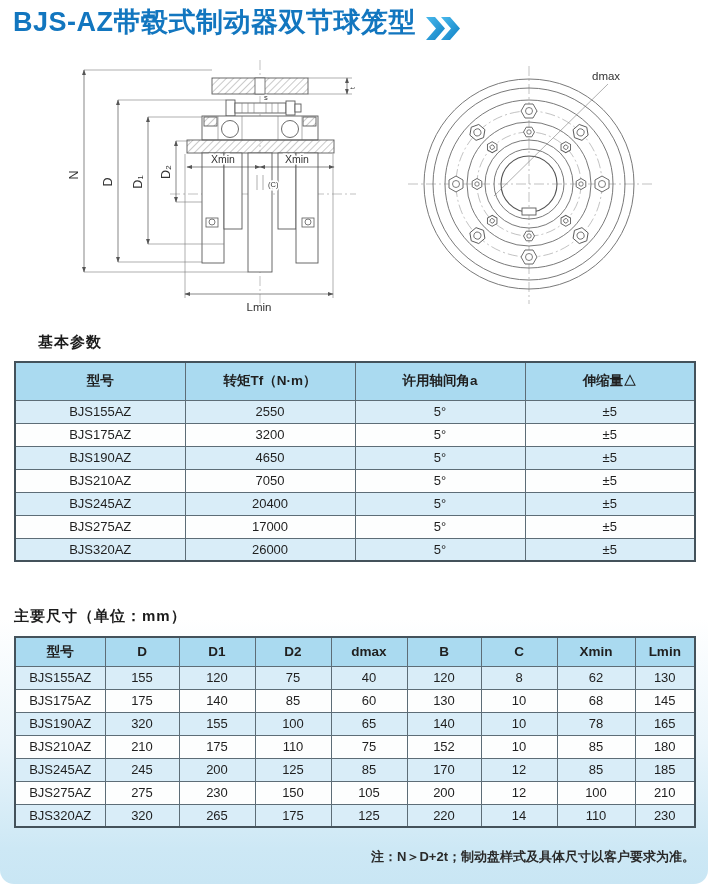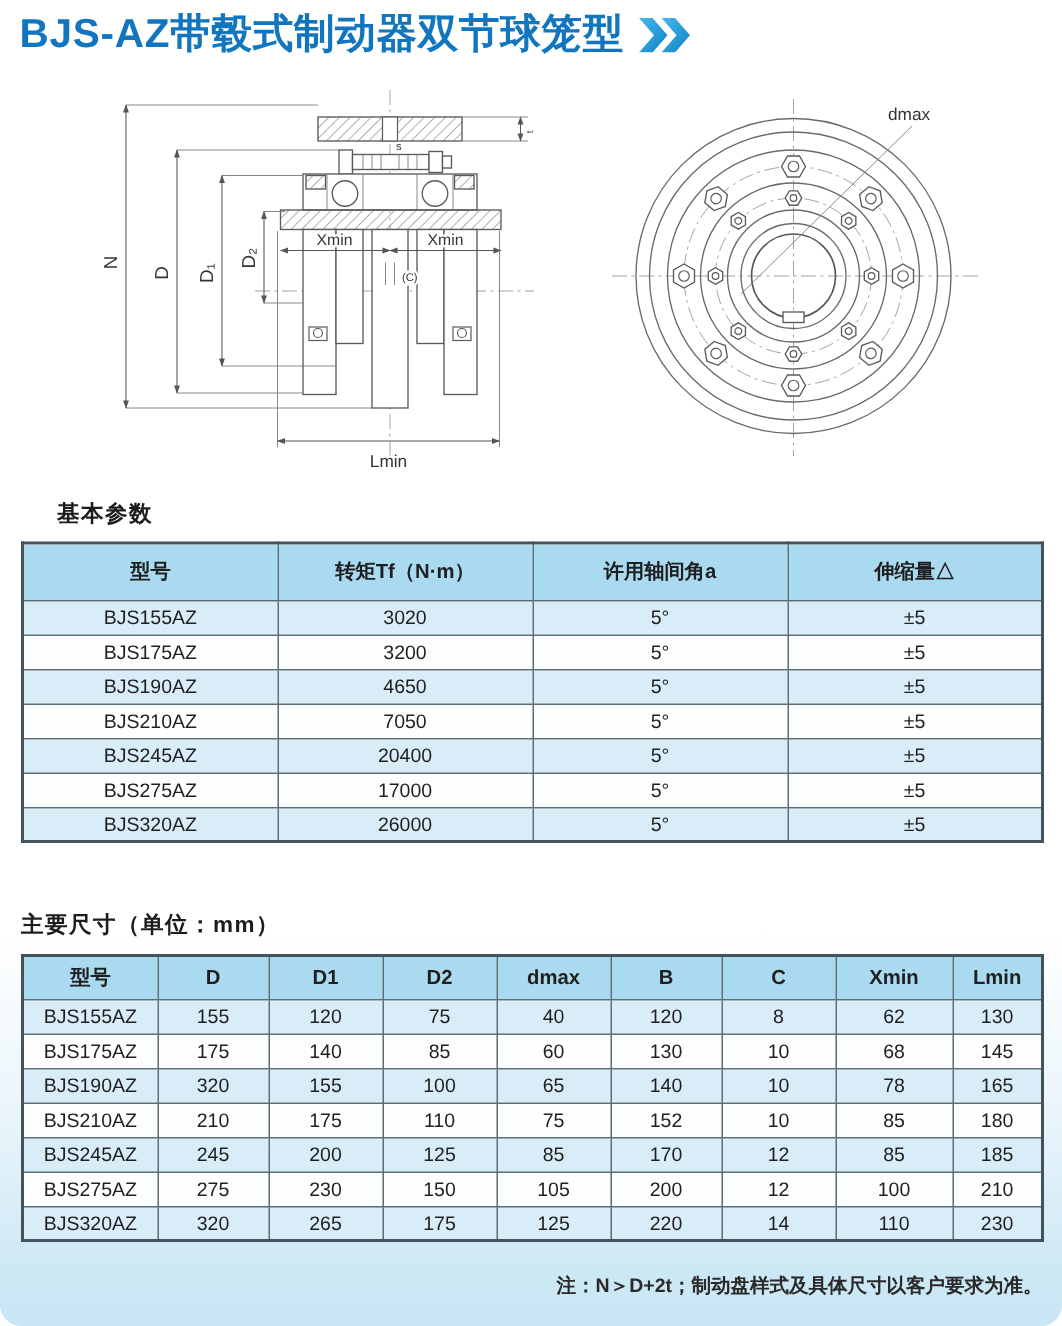--- a/index.html
+++ b/index.html
@@ -4,21 +4,21 @@
 <style>
   * { box-sizing: border-box; }
   html,body { margin:0; padding:0; }
   body { font-family:"Liberation Sans", sans-serif; background:#fff; }
   .page {
     position:relative; width:708px; height:884px; overflow:hidden;
     background:linear-gradient(180deg,#ffffff 0%,#ffffff 70%,#eaf5fb 84%,#cde8f5 96%,#c9e6f4 100%);
     border-radius:0 0 14px 14px;
   }
   
-  .title-row { position:absolute; left:13px; top:4px; display:flex; align-items:center; gap:9px; }
+  .title-row { position:absolute; left:13px; top:4px; display:flex; align-items:flex-end; gap:9px; }
   .title-row h1 {
     margin:0; font-size:27px; font-weight:bold; color:#1276bf; letter-spacing:0.5px;
     font-family:"Liberation Sans", sans-serif;
   }
   .chevrons { display:inline-block; margin-top:3px; }
   
   .dwg { position:absolute; }
   .dwg-left  { left:52px; top:54px; }
   .dwg-right { left:396px; top:58px; }
   svg text { fill:#333; font-family:"Liberation Sans", sans-serif; }
@@ -211,21 +211,21 @@
         <tr>
           <th>型号</th>
           <th>转矩Tf（N·m）</th>
           <th>许用轴间角a</th>
           <th>伸缩量△</th>
         </tr>
       </thead>
       <tbody>
           <tr>
             <td>BJS155AZ</td>
-            <td>3020</td>
+            <td>2550</td>
             <td>5°</td>
             <td>±5</td>
           </tr>
           <tr>
             <td>BJS175AZ</td>
             <td>3200</td>
             <td>5°</td>
             <td>±5</td>
           </tr>
           <tr>

